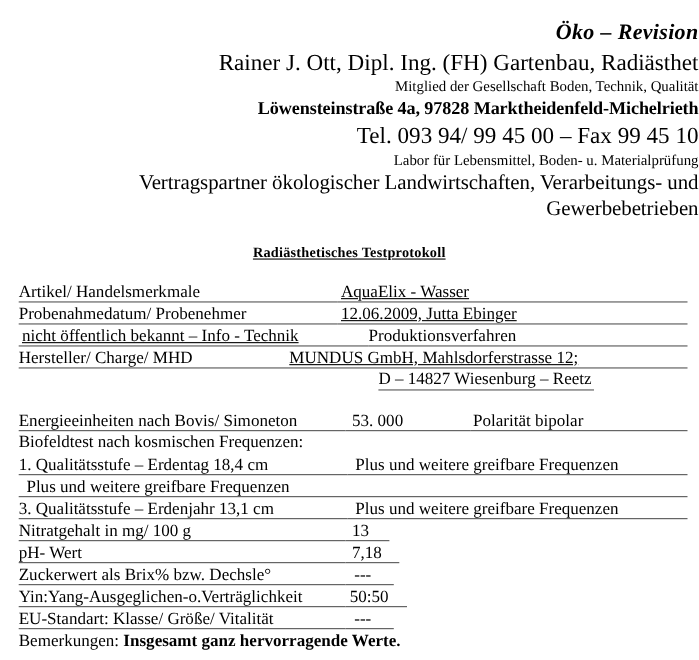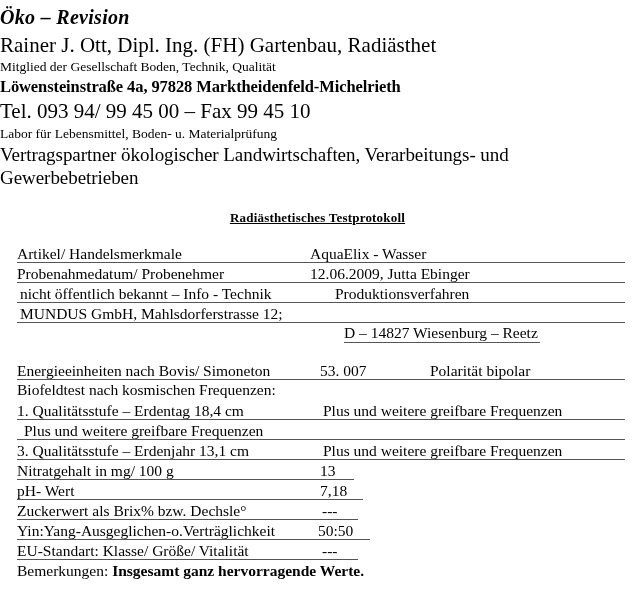--- a/index.html
+++ b/index.html
@@ -19,22 +19,22 @@
   .page {
     width: 635px;
     height: 600px;
     position: relative;
     box-sizing: border-box;
     padding: 0;
   }
 
   
   .letterhead {
-    text-align: left;
-    padding-top: 6px;
+    text-align: right;
+    padding-top: 18px;
   }
   .lh-title {
     font-size: 20px;
     font-weight: bold;
     font-style: italic;
     letter-spacing: 0.3px;
     line-height: 1.15;
     margin-bottom: 3px;
   }
   .lh-line-lg {
@@ -95,21 +95,21 @@
     border-bottom: 1px solid #555555;
   }
   .cell.noul {
     border-bottom: 1px solid transparent;
   }
 
   
   .c-label   { width: 290px; }
   .c-value   { flex: 1 1 auto; }
 
-  .v-indent { padding-left: 3px; }
+  .v-indent { padding-left: 3px; text-decoration: underline; }
 
   .sub-note {
     font-size: 15.5px;
     line-height: 19px;
     height: 20px;
   }
 
   .remark {
     margin-left: 17px;
     font-size: 15.5px;
@@ -161,35 +161,36 @@
       <div class="cell ul c-label">Probenahmedatum/ Probenehmer</div>
       <div class="cell ul c-value v-indent">12.06.2009, Jutta Ebinger</div>
     </div>
 
     <div class="row">
       <div class="cell ul c-value v-indent">nicht öffentlich bekannt – Info - Technik</div>
       <div class="cell ul c-label">Produktionsverfahren</div>
     </div>
 
     <div class="row">
+      <div class="cell ul c-label" style="width:243px">Hersteller/ Charge/ MHD</div>
       <div class="cell ul c-value v-indent">MUNDUS GmbH, Mahlsdorferstrasse 12;</div>
     </div>
   </div>
 
   <div class="addr2">
     <div class="spacer"></div>
     <div class="txt">D – 14827 Wiesenburg – Reetz</div>
   </div>
 
 
   <div class="rows" id="block-pruefung">
 
     <div class="row">
       <div class="cell ul" style="width:297px">Energieeinheiten nach Bovis/ Simoneton</div>
-      <div class="cell ul" style="width:114px;padding-left:6px">53. 007</div>
+      <div class="cell ul" style="width:114px;padding-left:6px">53. 000</div>
       <div class="cell ul c-value" style="padding-left:2px">Polarität bipolar</div>
     </div>
 
     <div class="sub-note">Biofeldtest nach kosmischen Frequenzen:</div>
 
     <div class="row">
       <div class="cell ul" style="width:299px">1. Qualitätsstufe – Erdentag 18,4 cm</div>
       <div class="cell ul c-value" style="padding-left:7px">Plus und weitere greifbare Frequenzen</div>
     </div>
 

